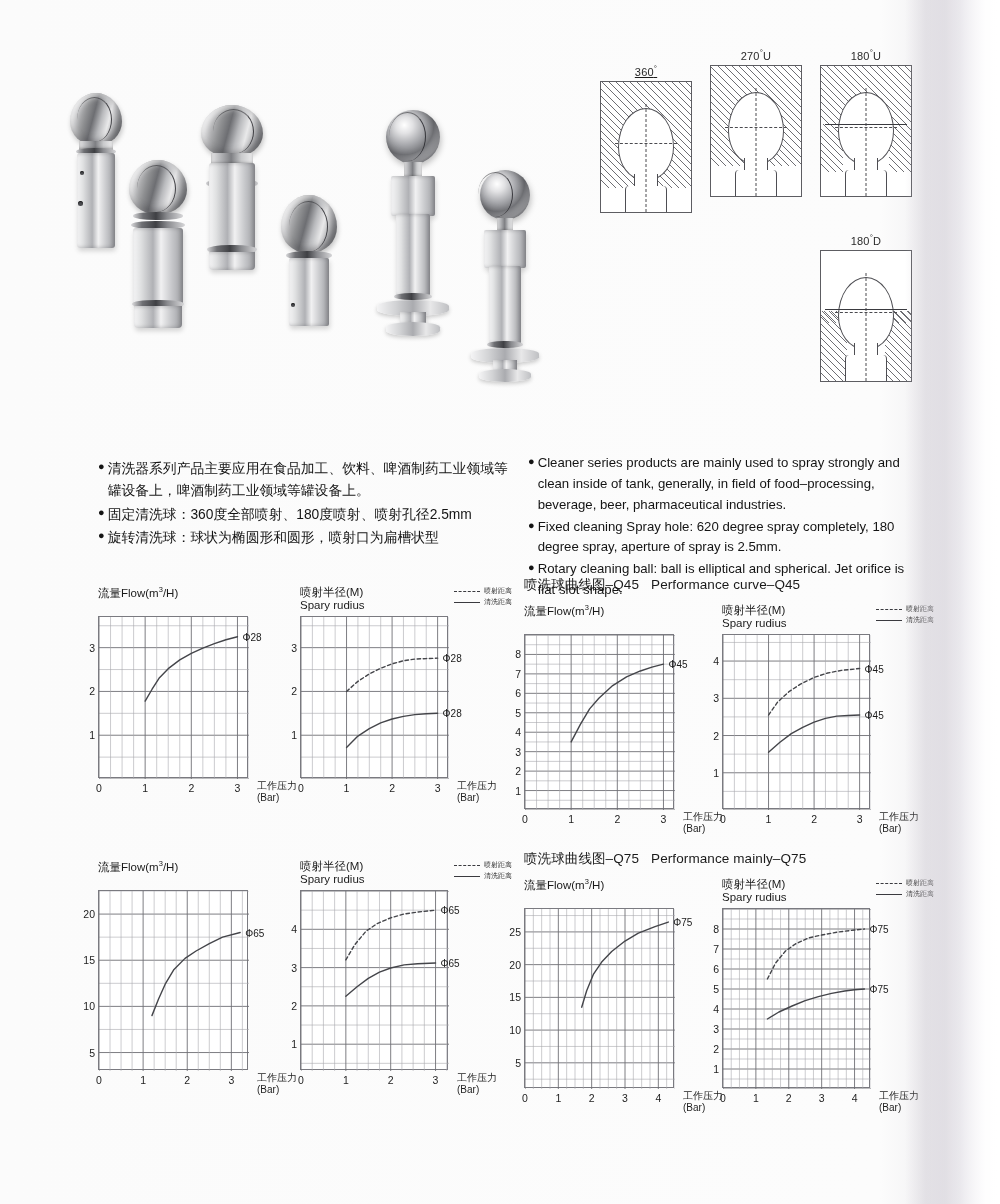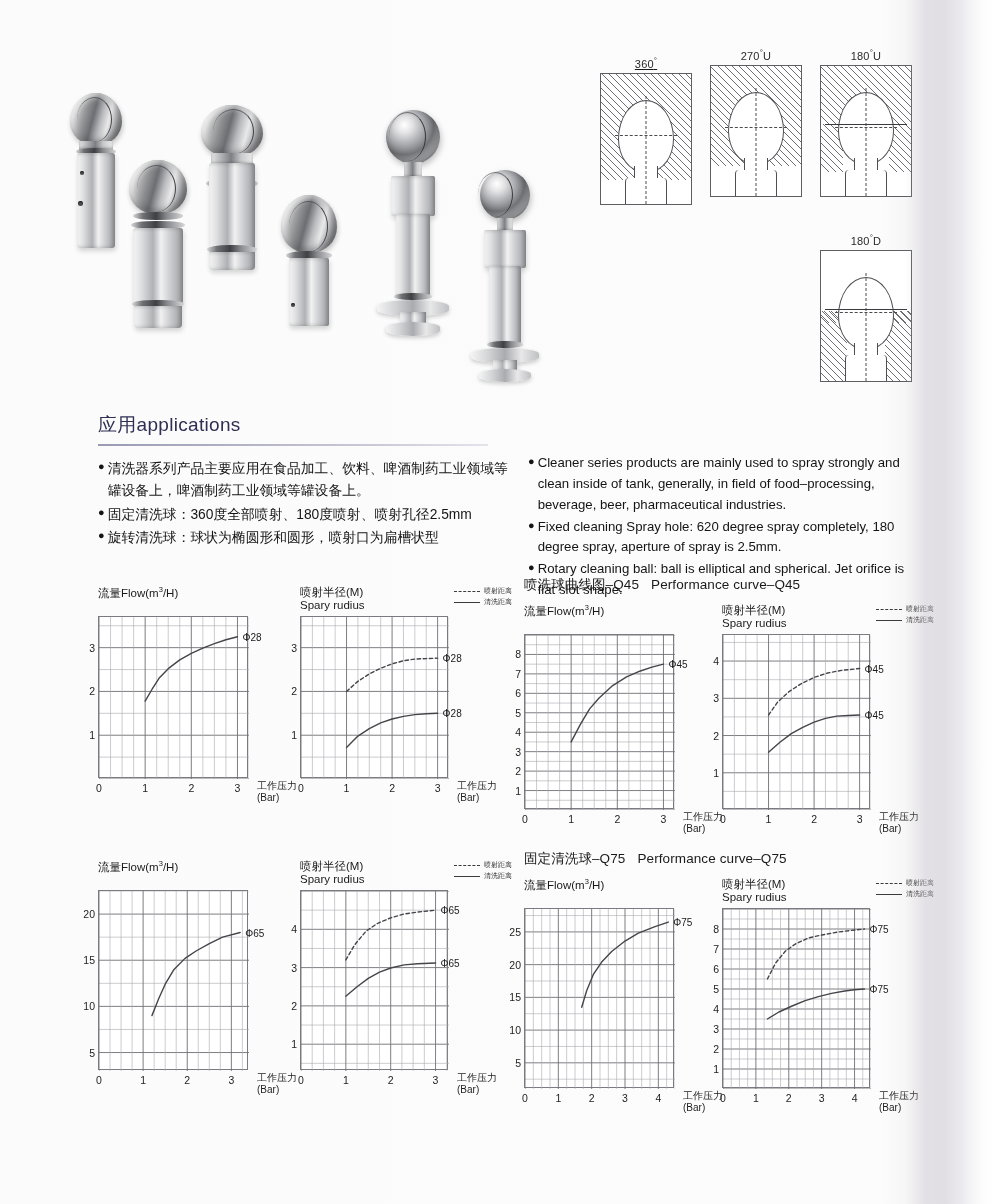--- a/index.html
+++ b/index.html
@@ -158,21 +158,21 @@
       <div class="bu-body" style="top:60px;width:42px;height:38px;border-radius:2px;"></div>
       <div class="bu-body" style="top:96px;width:32px;height:78px;border-radius:2px;"></div>
       <div class="bu-ring" style="top:171px;width:36px;height:7px;"></div>
       <div class="bu-flange" style="top:178px;width:68px;height:15px;"></div>
       <div class="bu-body" style="top:190px;width:24px;height:13px;"></div>
       <div class="bu-flange" style="top:199px;width:52px;height:13px;"></div>
     </div>
   </div>
 
   <div class="diagrams">
-      <div class="diag-cell" style="left: 0px; top: 8px; text-decoration: underline;">
+      <div class="diag-cell" style="left: 0px; top: 16px; text-decoration: underline;">
         <div class="diag-cap">360<sup>°</sup></div>
         <div class="diag-box">
           <div class="hatch" style="left: 0px; top: 0px; width: 90px; height: 106px;"></div>
           <div class="ballsec" style="top: 26px; width: 54px; height: 70px;"></div>
           <div class="stem" style="top: 92px; width: 22px; height: 14px;"></div>
           <div class="base" style="top: 104px; width: 40px; height: 26px; border-radius: 4px 4px 0px 0px;"></div>
           <div class="cl-v" style="top: 22px; height: 108px;"></div>
           <div class="cl-h" style="top: 61px; left: 14px; width: 62px;"></div>
         </div>
       </div>
@@ -210,24 +210,20 @@
           <div class="ballsec" style="top: 26px; width: 54px; height: 70px;"></div>
           <div class="stem" style="top: 92px; width: 22px; height: 14px;"></div>
           <div class="base" style="top: 104px; width: 40px; height: 26px; border-radius: 4px 4px 0px 0px;"></div>
           <div class="cl-v" style="top: 22px; height: 108px;"></div>
           <div class="cl-h" style="top: 61px; left: 14px; width: 62px;"></div>
           <div class="cl-solid" style="top: 58px; left: 4px; width: 82px;"></div>
         </div>
       </div>
     </div>
 
-  <div class="app-head">
-    <div class="app-title">应用applications</div>
-    <div class="app-rule"></div>
-  </div>
 
   <div class="bullets cn">
       <div class="bl">
         <span class="dot">●</span>
         <span class="bl-txt">清洗器系列产品主要应用在食品加工、饮料、啤酒制药工业领域等罐设备上，啤酒制药工业领域等罐设备上。</span>
       </div>
       <div class="bl">
         <span class="dot">●</span>
         <span class="bl-txt">固定清洗球：360度全部喷射、180度喷射、喷射孔径2.5mm</span>
       </div>
@@ -605,21 +601,21 @@
                 <div>(Bar)</div>
               </div>
               <span class="plabel" style="left: 139.545px; top: 19.1489px;">Φ65</span>
               <span class="plabel" style="left: 139.545px; top: 72px;">Φ65</span>
             </div>
           </div>
         </div>
       </div>
     </div>
   <div class="chart-block" style="left:524px;top:850px;">
-      <div class="cb-title"><span>固定清洗球–Q75</span><span class="en">Performance curve–Q75</span></div>
+      <div class="cb-title"><span>喷洗球曲线图–Q75</span><span class="en">Performance mainly–Q75</span></div>
       <div class="panes" style="height: 240px;">
         <div class="pane" style="left: 0px; width: 210px;">
           <div class="pane-head">
             <div class="ylab">流量Flow(m<sup>3</sup>/H)</div>
           </div>
           <div class="plot-wrap">
             <div class="plot" style="width: 150px; height: 180px;">
               <svg class="grid-svg" width="150" height="180">
                 <line x1="0" x2="150" y1="170.18" y2="170.18" stroke="#a9a9af" stroke-width="0.6"></line>
                 <line x1="0" x2="150" y1="153.82" y2="153.82" stroke="#6f6f75" stroke-width="0.9"></line>

